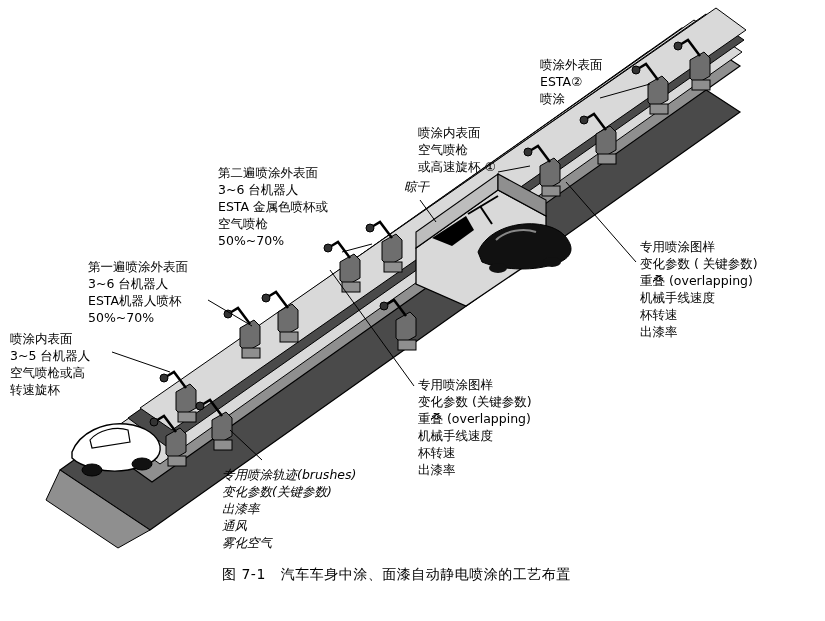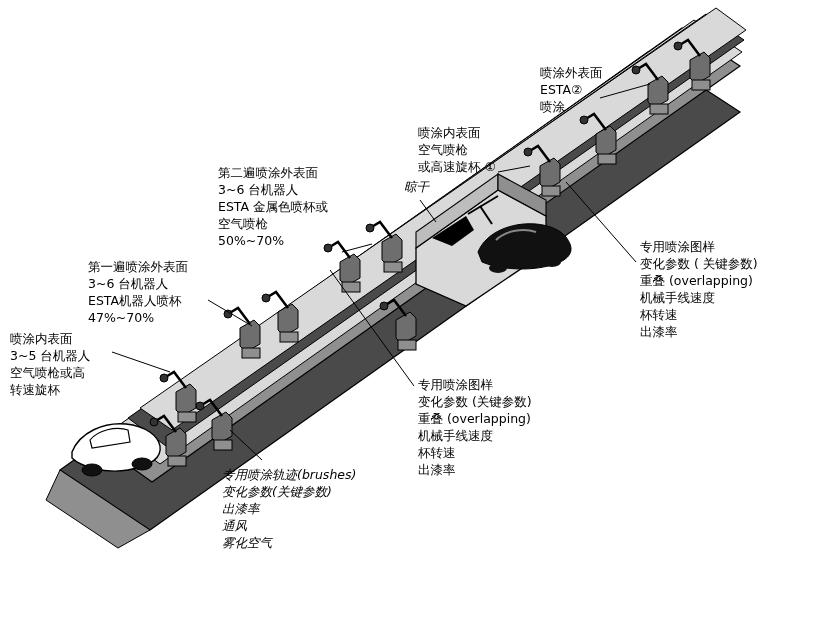--- a/index.html
+++ b/index.html
@@ -178,35 +178,35 @@
   </svg>
 
   <div class="lbl" style="left:10px; top:330px;">喷涂内表面
 3~5 台机器人
 空气喷枪或高
 转速旋杯</div>
 
   <div class="lbl" style="left:88px; top:258px;">第一遍喷涂外表面
 3~6 台机器人
 ESTA机器人喷杯
-47%~70%</div>
+50%~70%</div>
 
   <div class="lbl" style="left:218px; top:164px;">第二遍喷涂外表面
 3~6 台机器人
 ESTA 金属色喷杯或
 空气喷枪
 50%~70%</div>
 
   <div class="lbl" style="left:404px; top:178px;font-style:italic;">晾干</div>
 
   <div class="lbl" style="left:418px; top:124px;">喷涂内表面
 空气喷枪
 或高速旋杯 ①</div>
 
-  <div class="lbl" style="left:540px; top:64px;">喷涂外表面
+  <div class="lbl" style="left:540px; top:56px;">喷涂外表面
 ESTA②
 喷涂</div>
 
   <div class="lbl" style="left:640px; top:238px;">专用喷涂图样
 变化参数 ( 关键参数)
 重叠 (overlapping)
 机械手线速度
 杯转速
 出漆率</div>
 
@@ -216,15 +216,16 @@
 机械手线速度
 杯转速
 出漆率</div>
 
   <div class="lbl" style="left:222px; top:466px;font-style:italic;">专用喷涂轨迹(brushes)
 变化参数(关键参数)
 出漆率
 通风
 雾化空气</div>
 
+  <div class="caption" style="left:222px; top:566px;">图 7-1   汽车车身中涂、面漆自动静电喷涂的工艺布置</div>
 
 
 </div>
 
 </body></html>

